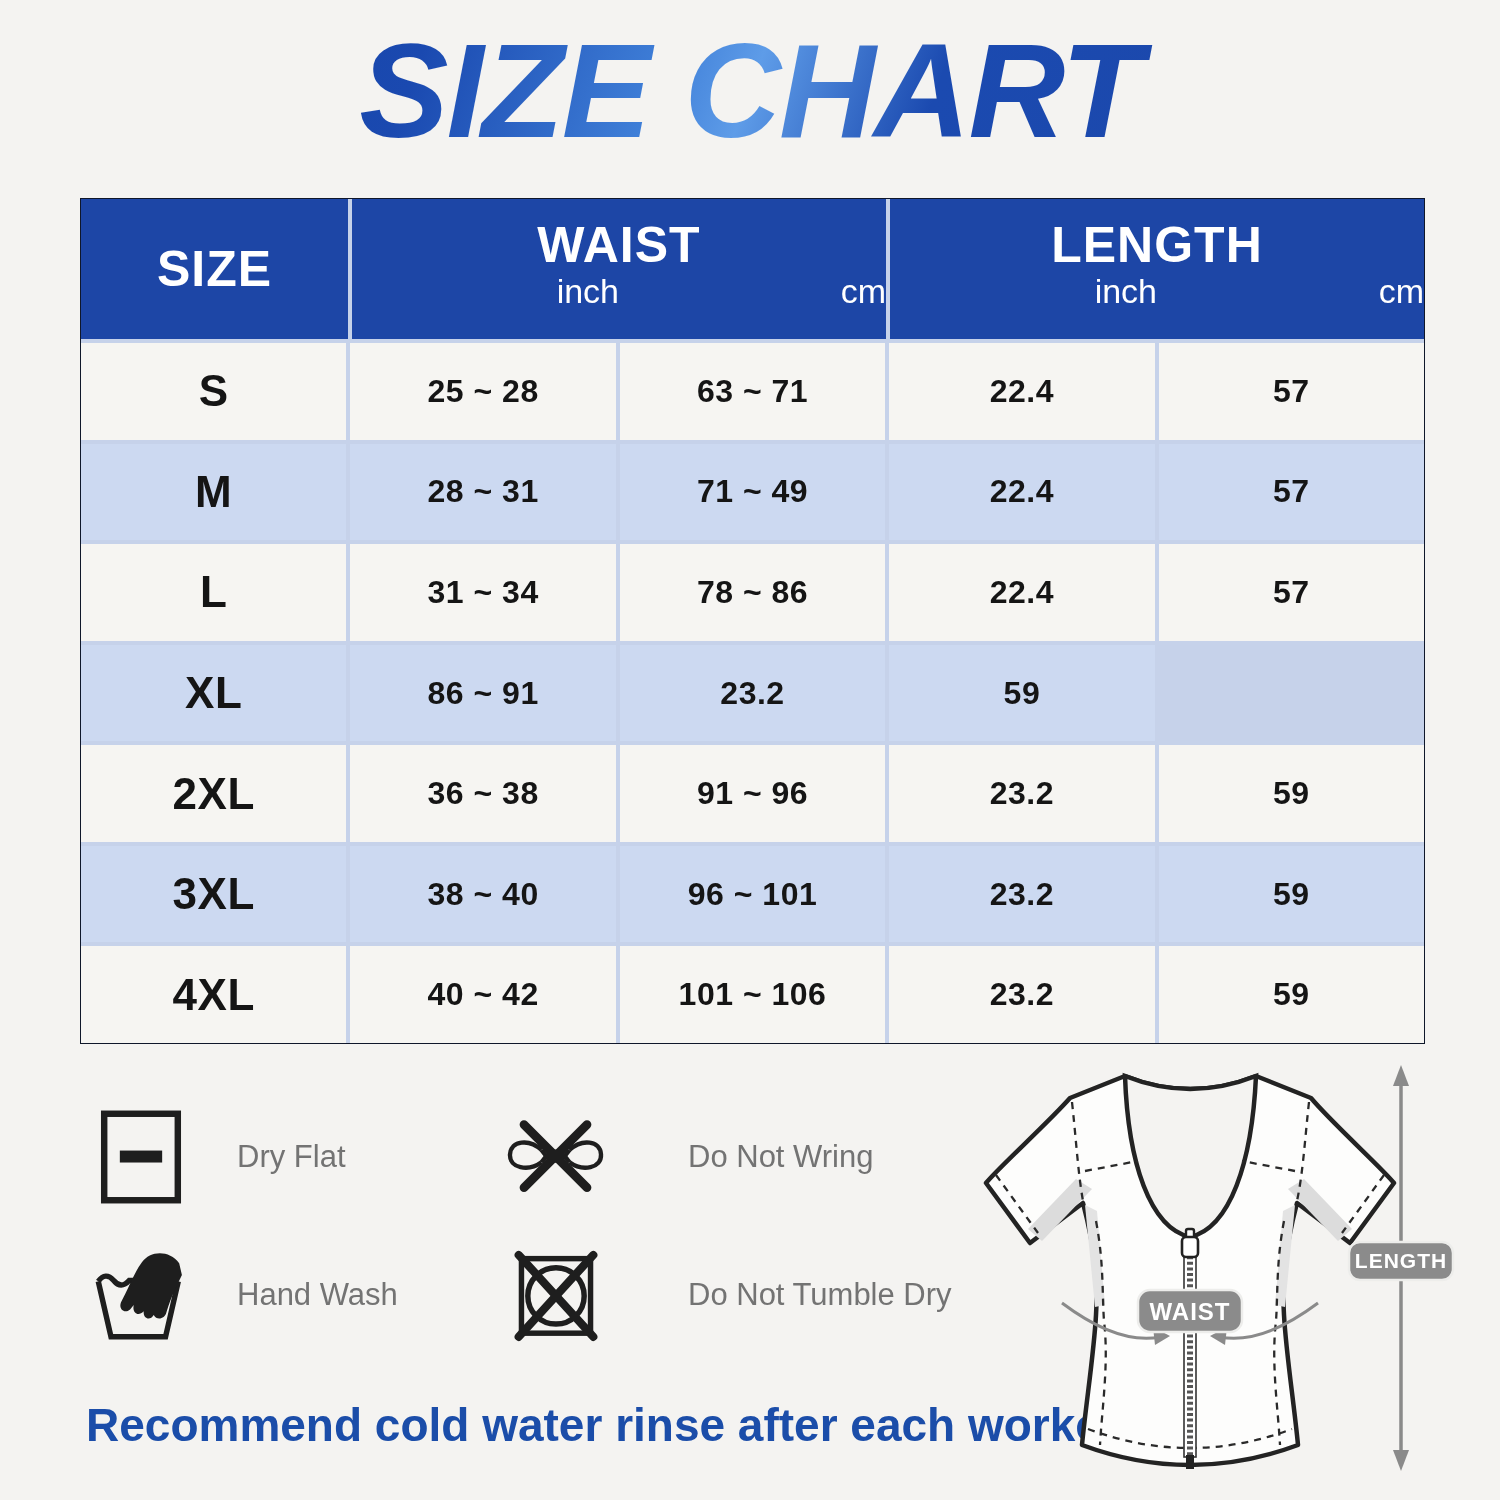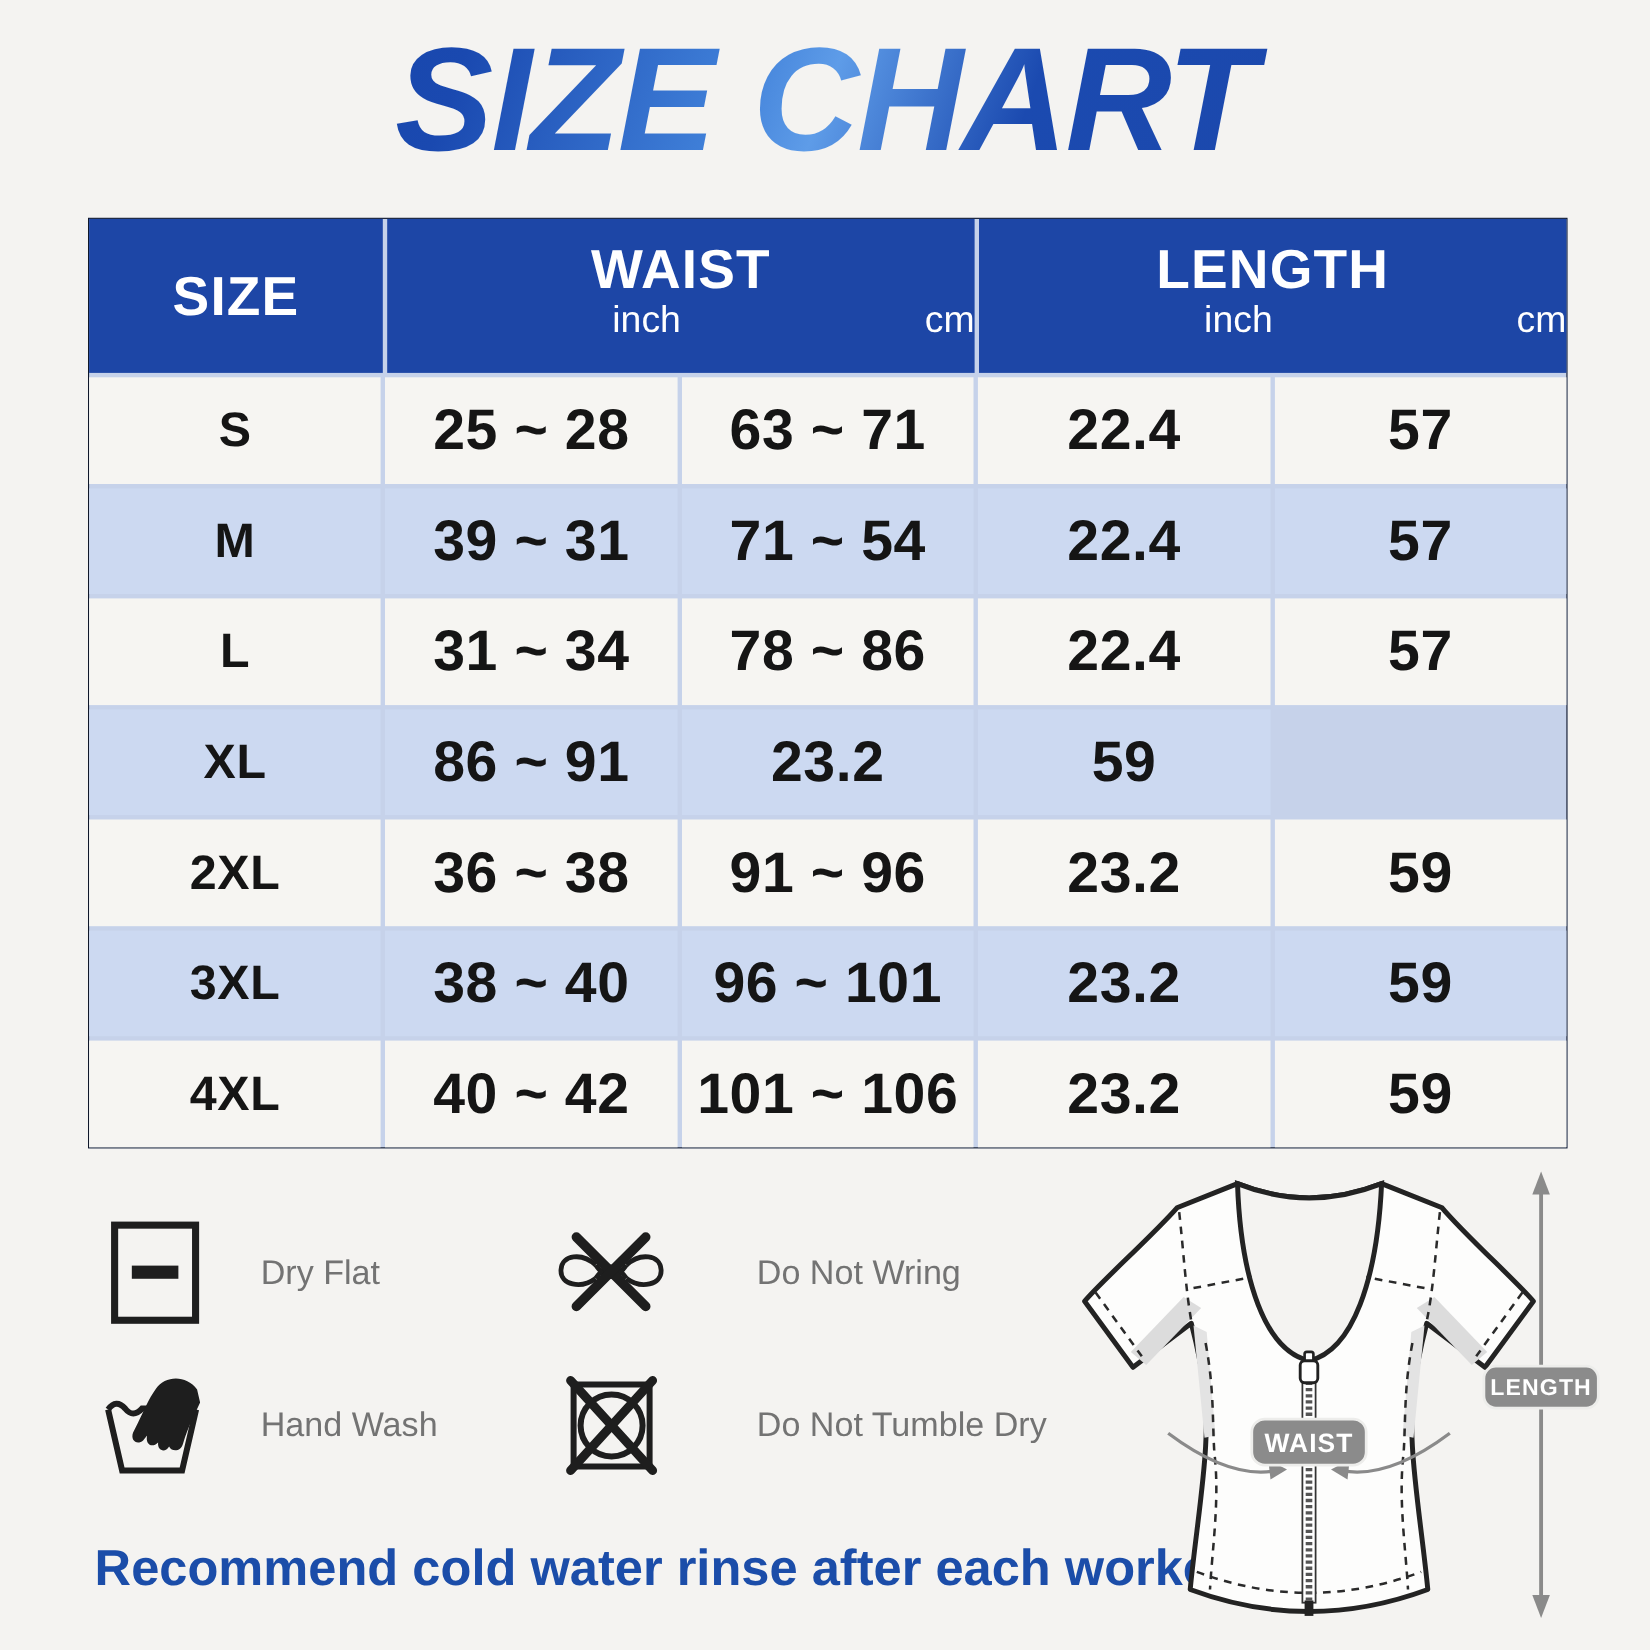--- a/index.html
+++ b/index.html
@@ -32,21 +32,21 @@
   .th{background:#1d46a6;color:#ffffff;display:flex;flex-direction:column;align-items:center;justify-content:center;}
   .th-size-label{font-size:50px;font-weight:bold;letter-spacing:1px;}
   .th.group{justify-content:flex-start;padding-top:20px;box-sizing:border-box;}
   .group-label{font-size:50px;font-weight:bold;letter-spacing:1px;line-height:1.05;}
   .units{display:flex;width:100%;}
   .units span{flex:1;text-align:right;font-size:34px;font-weight:normal;}
   .tbody{display:flex;flex-direction:column;gap:4px;flex:1;}
   .trow{display:grid;grid-template-columns:repeat(5,1fr);gap:4px;flex:1;}
   .cell{
     background:#f6f5f2;display:flex;align-items:center;justify-content:center;
-    font-weight:bold;font-size:52px;color:#151515;letter-spacing:0.5px;
+    font-weight:bold;font-size:32px;color:#151515;letter-spacing:0.5px;
   }
   .trow.alt .cell{background:#ccd9f1;}
   .size-cell{font-size:44px;}
   
   .care-item{position:absolute;display:flex;align-items:center;}
   .care-icon{width:105px;height:110px;display:flex;align-items:center;justify-content:center;flex:0 0 105px;}
   .care-label{font-size:31px;color:#737373;margin-left:44px;white-space:nowrap;}
   .care-item.col2 .care-label{margin-left:80px;}
   
   .footnote{
@@ -87,22 +87,22 @@
     <div class="tbody">
       <div class="trow">
         <div class="cell size-cell">S</div>
         <div class="cell">25 ~ 28</div>
         <div class="cell">63 ~ 71</div>
         <div class="cell">22.4</div>
         <div class="cell">57</div>
       </div>
       <div class="trow alt">
         <div class="cell size-cell">M</div>
-        <div class="cell">39 ~ 31</div>
-        <div class="cell">71 ~ 54</div>
+        <div class="cell">28 ~ 31</div>
+        <div class="cell">71 ~ 49</div>
         <div class="cell">22.4</div>
         <div class="cell">57</div>
       </div>
       <div class="trow">
         <div class="cell size-cell">L</div>
         <div class="cell">31 ~ 34</div>
         <div class="cell">78 ~ 86</div>
         <div class="cell">22.4</div>
         <div class="cell">57</div>
       </div>

